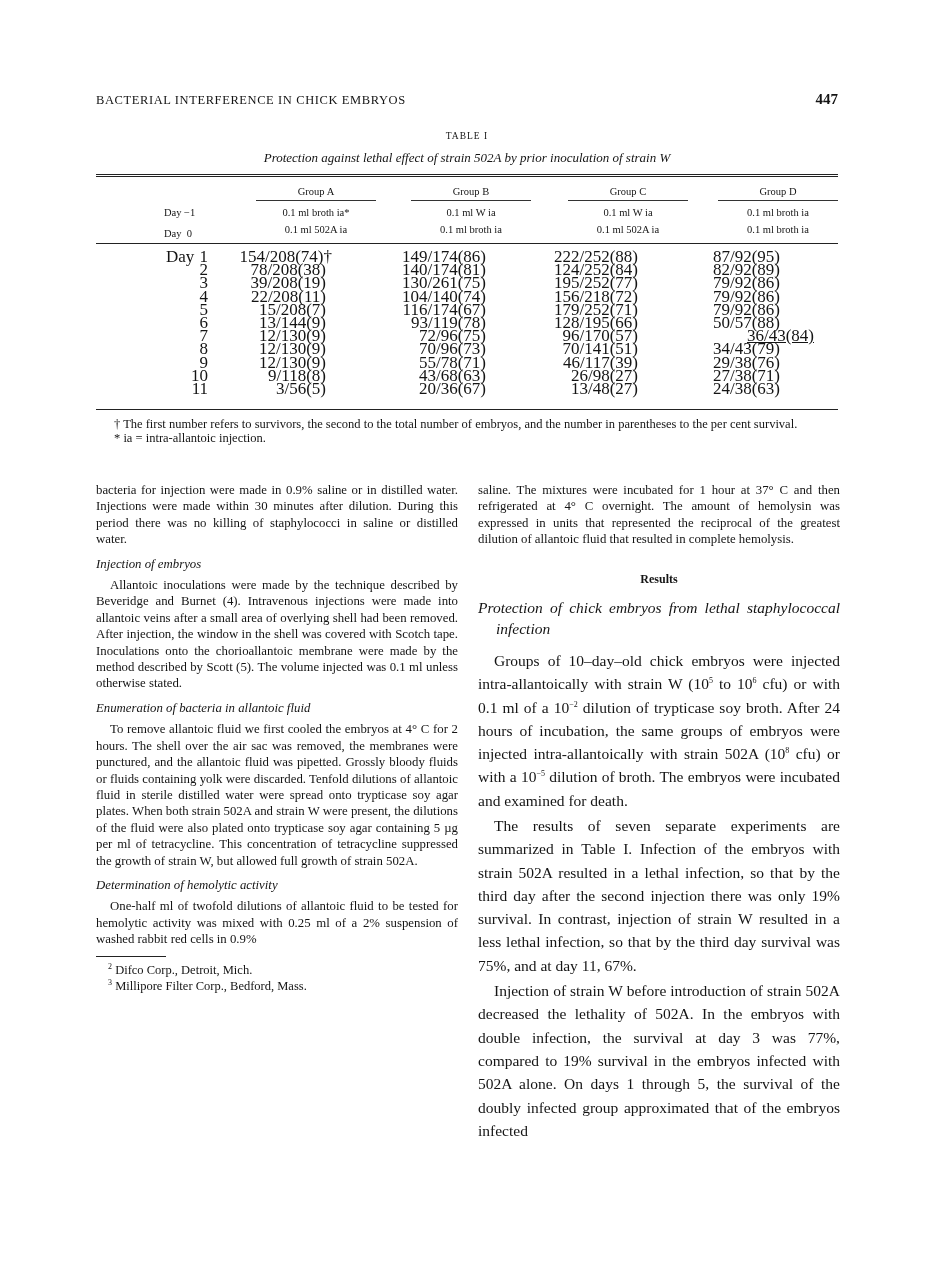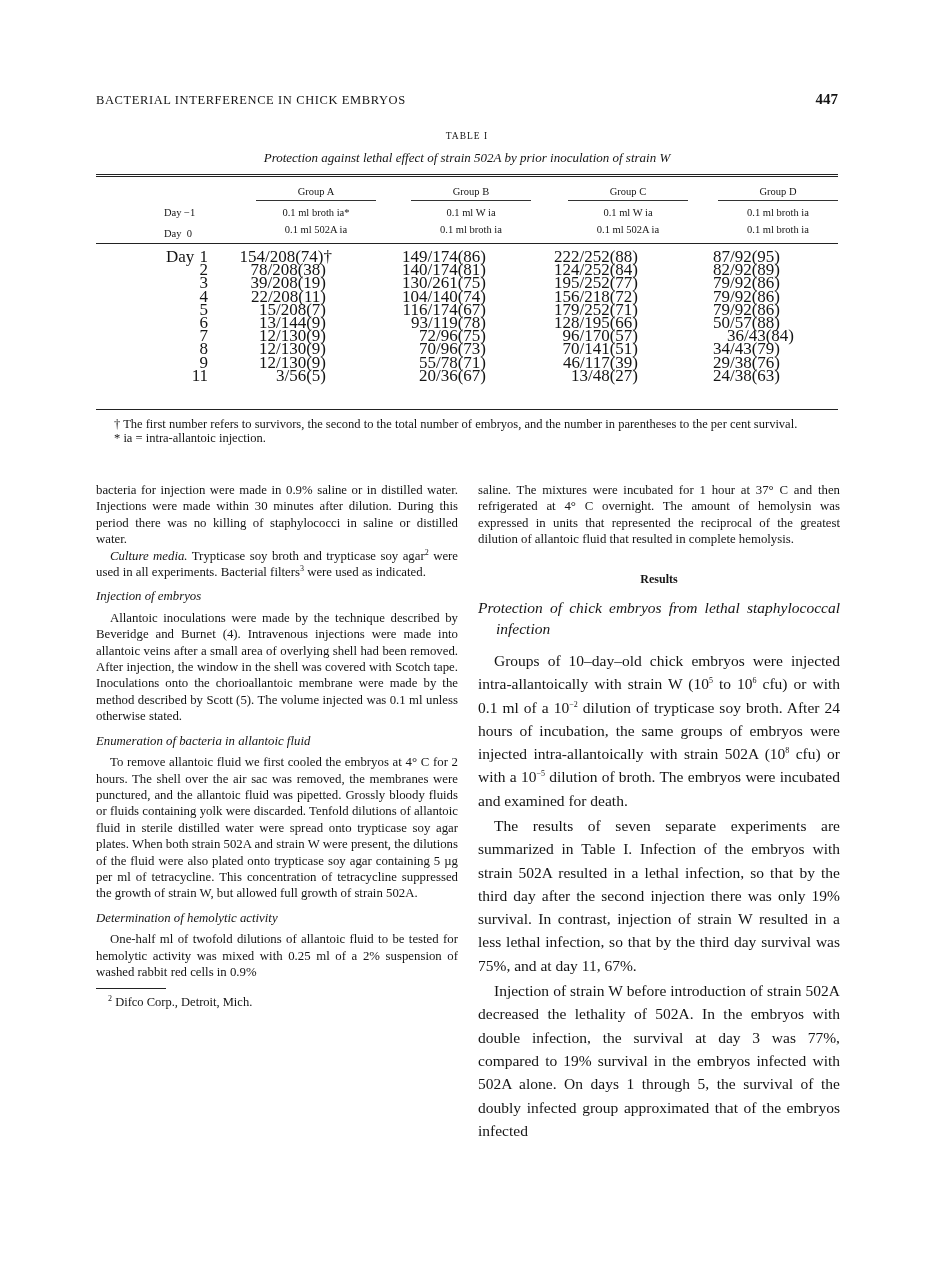--- a/index.html
+++ b/index.html
@@ -112,63 +112,70 @@
         <span class="cell" style="left: 120px;">13/144(9)</span>
         <span class="cell" style="left: 280px;">93/119(78)</span>
         <span class="cell" style="left: 432px;">128/195(66)</span>
         <span class="cell" style="left: 574px;">50/57(88)</span>
       </div>
       <div class="row">
         <span class="d-num">7</span>
         <span class="cell" style="left: 120px;">12/130(9)</span>
         <span class="cell" style="left: 280px;">72/96(75)</span>
         <span class="cell" style="left: 432px;">96/170(57)</span>
-        <span class="cell" style="left: 588px;">36/43(84)</span>
+        <span class="cell" style="left: 608px; text-decoration: underline;">36/43(84)</span>
       </div>
       <div class="row">
         <span class="d-num">8</span>
         <span class="cell" style="left: 120px;">12/130(9)</span>
         <span class="cell" style="left: 280px;">70/96(73)</span>
         <span class="cell" style="left: 432px;">70/141(51)</span>
         <span class="cell" style="left: 574px;">34/43(79)</span>
       </div>
       <div class="row">
         <span class="d-num">9</span>
         <span class="cell" style="left: 120px;">12/130(9)</span>
         <span class="cell" style="left: 280px;">55/78(71)</span>
         <span class="cell" style="left: 432px;">46/117(39)</span>
         <span class="cell" style="left: 574px;">29/38(76)</span>
+      </div>
+      <div class="row">
+        <span class="d-num">10</span>
+        <span class="cell" style="left: 120px;">9/118(8)</span>
+        <span class="cell" style="left: 280px;">43/68(63)</span>
+        <span class="cell" style="left: 432px;">26/98(27)</span>
+        <span class="cell" style="left: 574px;">27/38(71)</span>
       </div>
       <div class="row">
         <span class="d-num">11</span>
         <span class="cell" style="left: 120px;">3/56(5)</span>
         <span class="cell" style="left: 280px;">20/36(67)</span>
         <span class="cell" style="left: 432px;">13/48(27)</span>
         <span class="cell" style="left: 574px;">24/38(63)</span>
       </div>
     </div>
 
   <div class="rule" style="top:409px;"></div>
 
   <div class="footnotes">
     <p>† The first number refers to survivors, the second to the total number of embryos, and the number in parentheses to the per cent survival.</p>
     <p>* ia = intra-allantoic injection.</p>
   </div>
 
   <div class="col left">
     <p class="noind">bacteria for injection were made in 0.9% saline or in distilled water. Injections were made within 30 minutes after dilution. During this period there was no killing of staphylococci in saline or distilled water.</p>
-    <p><i>Culture media.</i><span> Trypticase soy broth and trypticase soy agar</span><sup>2</sup><span> were used in all experiments. Bacterial filters</span><sup>3</sup><span> were used as indicated.</span></p>
     <div class="sub">Injection of embryos</div>
     <p>Allantoic inoculations were made by the technique described by Beveridge and Burnet (4). Intravenous injections were made into allantoic veins after a small area of overlying shell had been removed. After injection, the window in the shell was covered with Scotch tape. Inoculations onto the chorioallantoic membrane were made by the method described by Scott (5). The volume injected was 0.1 ml unless otherwise stated.</p>
     <div class="sub">Enumeration of bacteria in allantoic fluid</div>
     <p>To remove allantoic fluid we first cooled the embryos at 4° C for 2 hours. The shell over the air sac was removed, the membranes were punctured, and the allantoic fluid was pipetted. Grossly bloody fluids or fluids containing yolk were discarded. Tenfold dilutions of allantoic fluid in sterile distilled water were spread onto trypticase soy agar plates. When both strain 502A and strain W were present, the dilutions of the fluid were also plated onto trypticase soy agar containing 5 µg per ml of tetracycline. This concentration of tetracycline suppressed the growth of strain W, but allowed full growth of strain 502A.</p>
     <div class="sub">Determination of hemolytic activity</div>
     <p>One-half ml of twofold dilutions of allantoic fluid to be tested for hemolytic activity was mixed with 0.25 ml of a 2% suspension of washed rabbit red cells in 0.9%</p>
     <div class="fn-rule"></div>
     <div class="fn"><sup>2</sup><span> Difco Corp., Detroit, Mich.</span></div>
+    <div class="fn"><sup>3</sup><span> Millipore Filter Corp., Bedford, Mass.</span></div>
   </div>
 
   <div class="col right">
     <p class="noind" style="font-size:12.8px; line-height:16.4px;">saline. The mixtures were incubated for 1 hour at 37° C and then refrigerated at 4° C overnight. The amount of hemolysin was expressed in units that represented the reciprocal of the greatest dilution of allantoic fluid that resulted in complete hemolysis.</p>
     <div class="results-heading">Results</div>
     <div class="right-subhead">Protection of chick embryos from lethal staphylococcal infection</div>
     <p><span>Groups of 10–day–old chick embryos were injected intra-allantoically with strain W (10</span><sup>5</sup><span> to 10</span><sup>6</sup><span> cfu) or with 0.1 ml of a 10</span><sup>−2</sup><span> dilution of trypticase soy broth. After 24 hours of incubation, the same groups of embryos were injected intra-allantoically with strain 502A (10</span><sup>8</sup><span> cfu) or with a 10</span><sup>−5</sup><span> dilution of broth. The embryos were incubated and examined for death.</span></p>
     <p>The results of seven separate experiments are summarized in Table I. Infection of the embryos with strain 502A resulted in a lethal infection, so that by the third day after the second injection there was only 19% survival. In contrast, injection of strain W resulted in a less lethal infection, so that by the third day survival was 75%, and at day 11, 67%.</p>
     <p>Injection of strain W before introduction of strain 502A decreased the lethality of 502A. In the embryos with double infection, the survival at day 3 was 77%, compared to 19% survival in the embryos infected with 502A alone. On days 1 through 5, the survival of the doubly infected group approximated that of the embryos infected</p>
   </div>

